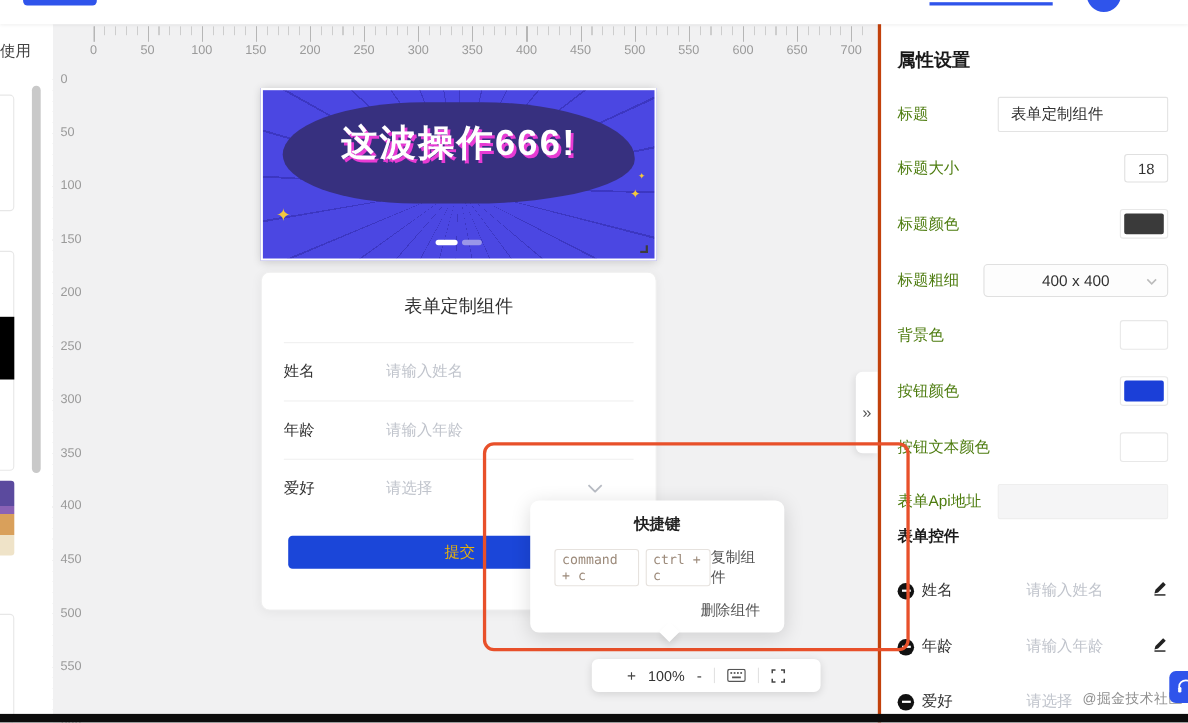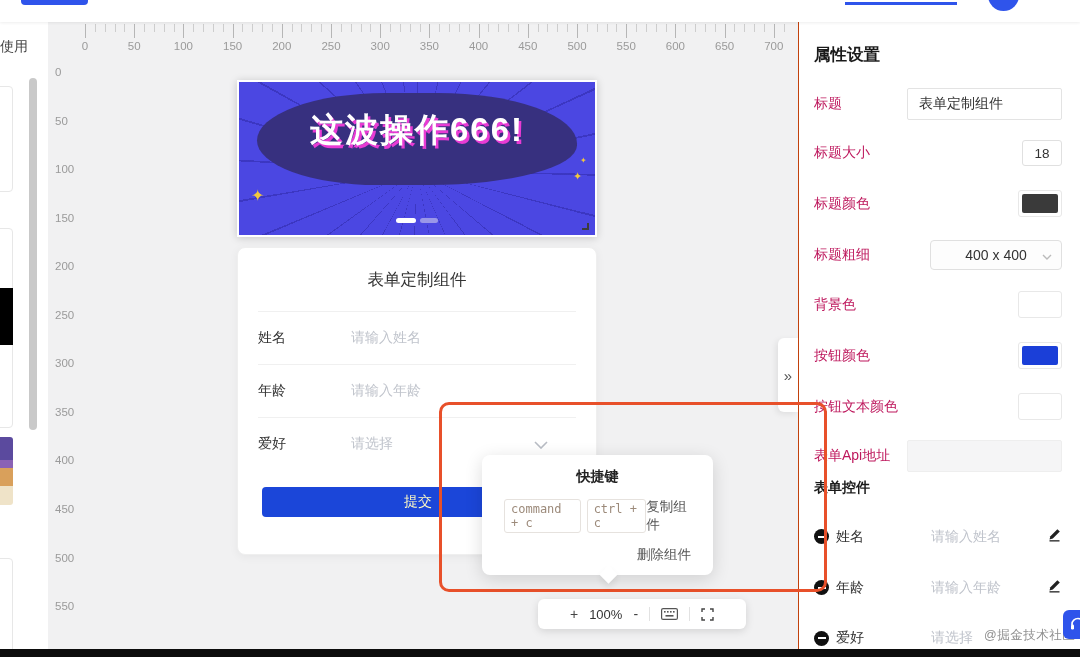--- a/index.html
+++ b/index.html
@@ -70,21 +70,21 @@
 
   
   .form-card { position:absolute; left:189px; top:225px; width:360px; height:308px; background:#fff;
      border:1px solid #efefef; border-radius:8px; box-shadow:0 2px 10px rgba(0,0,0,.05); z-index:2; }
   .form-title { height:63px; line-height:63px; text-align:center; font-size:16.5px; color:#333; font-weight:500; }
   .frow { margin:0 20px; height:53px; display:flex; align-items:center; border-top:1px solid #f0f0f0; position:relative; }
   .frow .flabel { width:93px; font-size:14px; color:#333; }
   .frow .fplaceholder { font-size:14px; color:#c0c4cc; }
   .frow .chev { position:absolute; right:28px; top:50%; transform:translateY(-50%); }
   .submit-btn { margin:17px 24px 0; width:312px; height:30px; border:none; border-radius:4px;
-     background:#1b46d9; color:#fef9c3; font-size:14px; display:block; cursor:pointer;
+     background:#1b46d9; color:#eab308; font-size:14px; display:block; cursor:pointer;
      font-family:Liberation Serif, serif; }
 
   
   .highlight-rect { position:absolute; left:439px; top:402px; width:388px; height:190px;
      border:3px solid #e8502a; border-radius:10px; z-index:5; pointer-events:none; }
 
   
   .zoombar { position:absolute; left:490px; top:577px; width:208px; height:30px; background:#fff; border-radius:6px;
      box-shadow:0 2px 8px rgba(0,0,0,.13); display:flex; align-items:center; justify-content:center; gap:11px; z-index:4; }
   .zoombar .zi { font-size:14px; color:#444; cursor:pointer; }
@@ -105,33 +105,33 @@
   .tt-action { margin-left:auto; font-size:13.5px; color:#555; }
 
   
   .expander { position:absolute; left:778px; top:338px; width:20px; height:74px; background:#fff;
      border-radius:6px 0 0 6px; box-shadow:-2px 2px 6px rgba(0,0,0,.08); display:flex; align-items:center;
      justify-content:center; z-index:3; cursor:pointer; }
   .expander span { font-size:15px; color:#555; }
 
   
   .panel { position:absolute; left:798px; top:0; width:282px; height:657px; background:#fff;
-     border-left:1px solid #c2410c; z-index:3; }
+     border-left:3px solid #c2410c; z-index:3; }
   .panel-title { position:absolute; left:15px; top:44px; font-size:16.5px; font-weight:bold; color:#1a1a1a; }
   .prow { position:absolute; left:15px; right:18px; display:flex; align-items:center; }
-  .plabel { font-size:14px; color:#be185d; }
+  .plabel { font-size:14px; color:#4d7c0f; }
   .pctrl { margin-left:auto; }
   .text-input { width:155px; height:32px; border:1px solid #e3e3e3; border-radius:2px; background:#fff;
      font-size:14px; color:#333; padding:0 11px; font-family:inherit; }
   .num-input { width:40px; height:26px; border:1px solid #e0e0e0; border-radius:3px; background:#fff;
      font-size:13.5px; color:#333; text-align:center; font-family:inherit; }
   .swatch { width:44px; height:27px; border:1px solid #e8e8e8; border-radius:3px; background:#fff;
      display:flex; align-items:center; justify-content:center; cursor:pointer; }
   .swatch .inner { width:36px; height:19px; border-radius:2px; }
-  .select { width:132px; height:30px; border:1px solid #e0e0e0; border-radius:4px; background:#fdfdfd;
+  .select { width:168px; height:30px; border:1px solid #e0e0e0; border-radius:4px; background:#fdfdfd;
      display:flex; align-items:center; justify-content:center; position:relative; cursor:pointer; }
   .select .sval { font-size:14px; color:#333; }
   .select .chev { position:absolute; right:9px; top:50%; transform:translateY(-50%); }
   .api-input { width:155px; height:32px; border:1px solid #eee; border-radius:2px; background:#f5f5f6; font-family:inherit; }
   .controls-title { position:absolute; left:15px; top:479px; font-size:14px; font-weight:bold; color:#1a1a1a; }
   .crow { position:absolute; left:15px; right:18px; display:flex; align-items:center; }
   .minus-circle { width:15px; height:15px; border-radius:50%; background:#111; position:relative; flex:0 0 auto; cursor:pointer; }
   .minus-circle:after { content:""; position:absolute; left:3.5px; top:6.5px; width:8px; height:2px; background:#fff; }
   .clabel { font-size:14px; color:#333; margin-left:7px; }
   .cplaceholder { font-size:14px; color:#c0c4cc; position:absolute; left:117px; }

